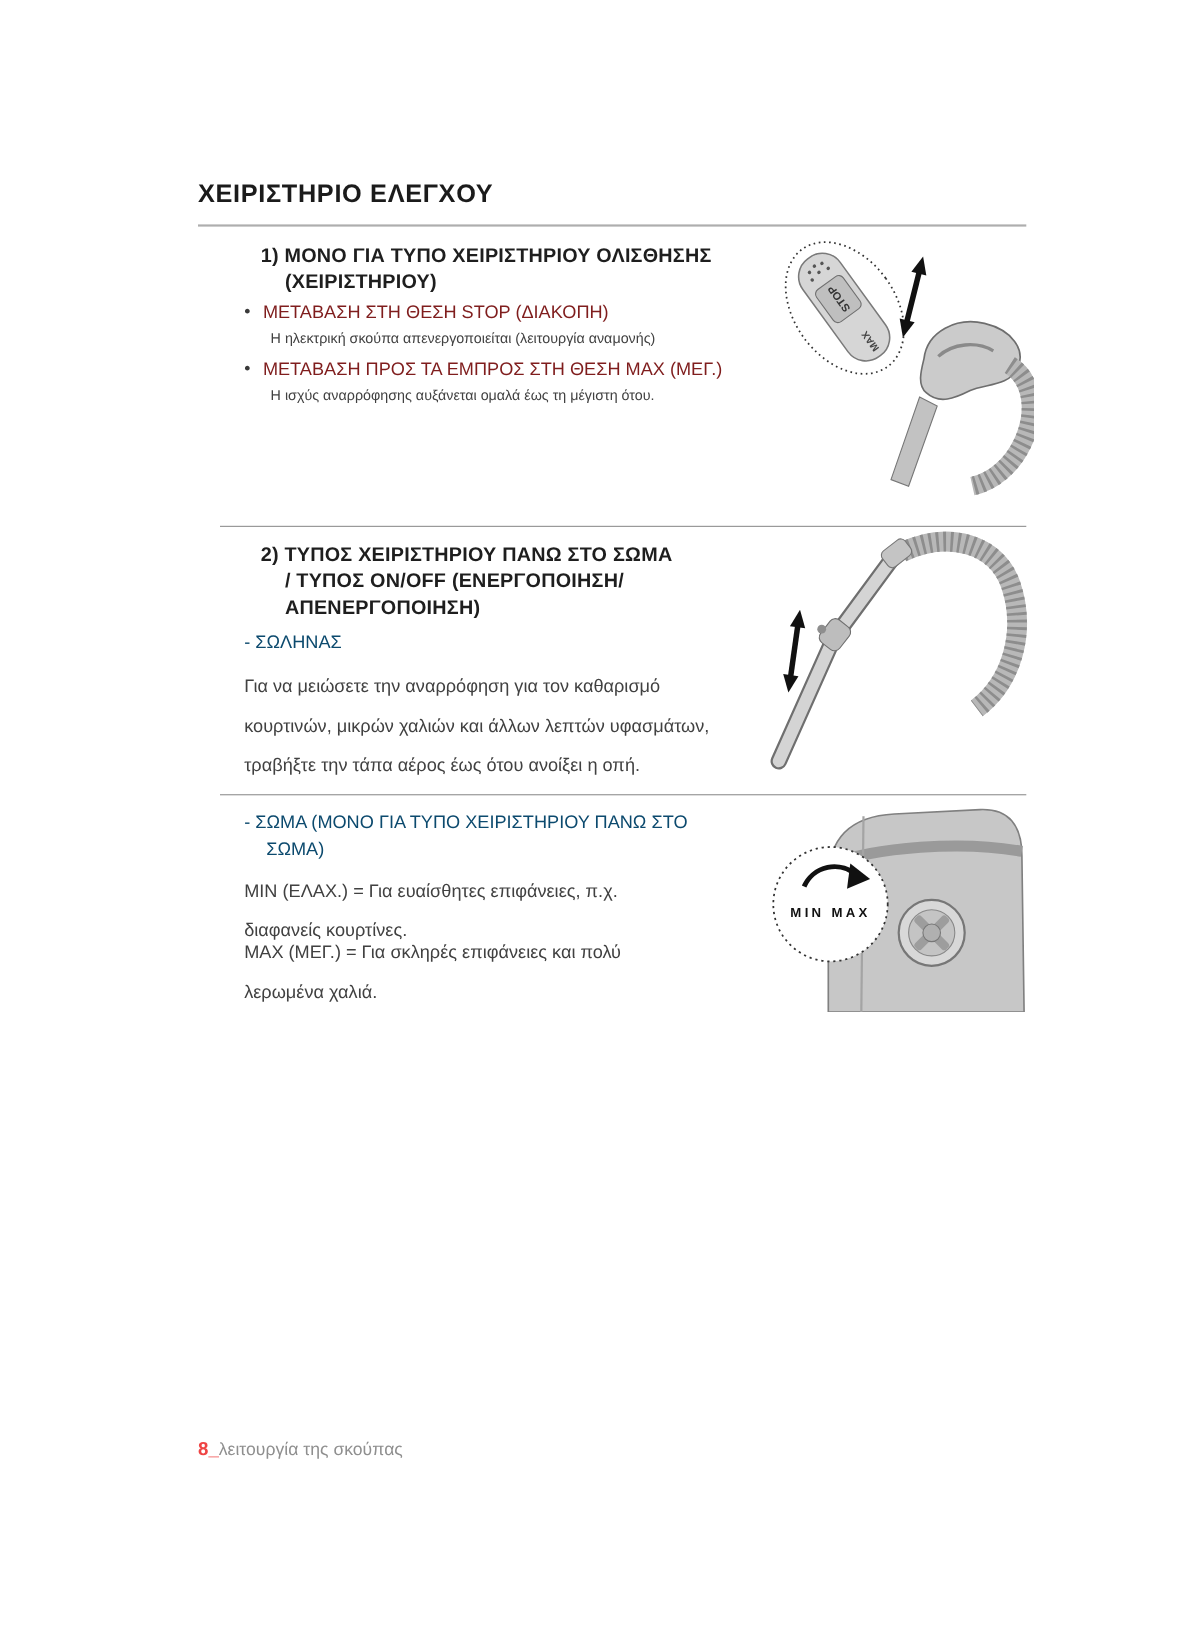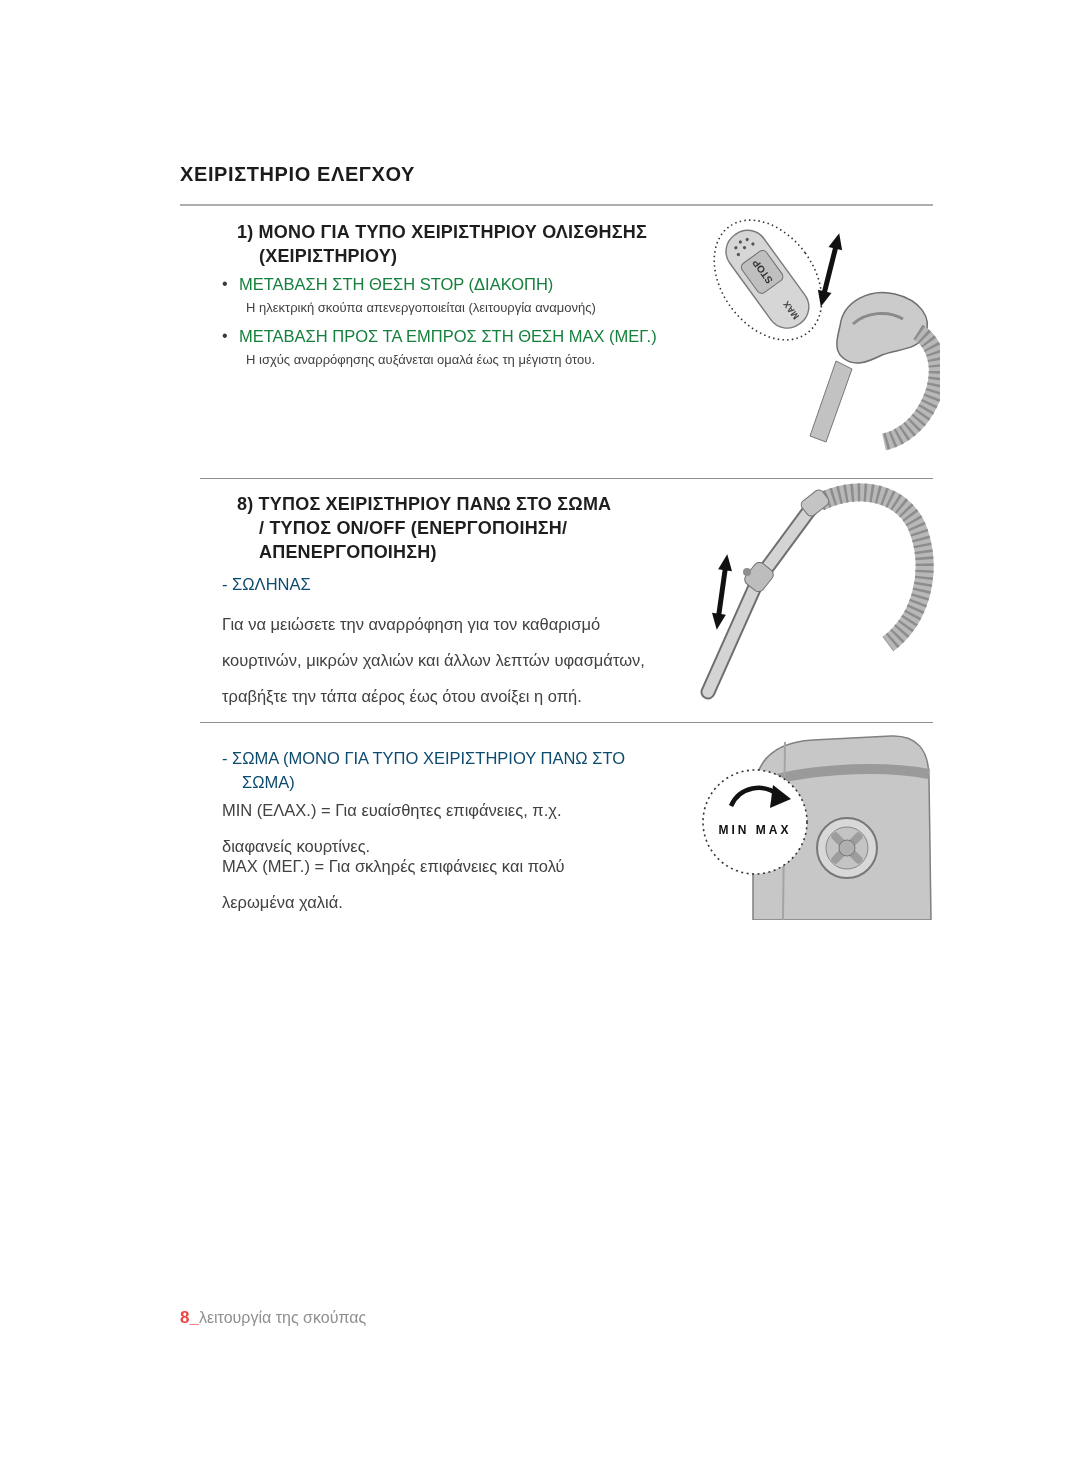--- a/index.html
+++ b/index.html
@@ -1,32 +1,32 @@
 <!DOCTYPE html>
 <html lang="el"><head>
 <meta charset="utf-8">
 <style>
   * { margin:0; padding:0; box-sizing:border-box; }
   html,body { background:#ffffff; }
   body { font-family:"Liberation Sans", sans-serif; color:#2e2e2e; }
   .page { position:relative; width:1080px; height:1479px; background:#ffffff; overflow:hidden; margin:0 auto; }
   .abs { position:absolute; }
 
-  .title { font-size:20px; font-weight:bold; color:#1b1b1b; letter-spacing:0.6px; }
+  .title { font-size:23px; font-weight:bold; color:#1b1b1b; letter-spacing:0.6px; }
   .title-rule { height:2px; background:#aeaeae; }
   .divider { height:1px; background:#8f8f8f; }
 
   .sec-heading { font-size:18px; font-weight:bold; color:#1e1e1e; line-height:24px; letter-spacing:0.2px;margin-left:32px; }
   .sec-heading .hline { display:block; }
   .sec-heading .hindent { padding-left:22px; }
 
   .bullet { display:flex; margin-bottom:4px; }
   .bullet-marker { width:17px; font-size:16px; color:#3a3a3a; line-height:24px; }
   .bullet-content { width:420px; }
-  .bullet-title { font-size:16.5px; color:#15803d; line-height:24px; }
+  .bullet-title { font-size:16.5px; color:#7f1d1d; line-height:24px; }
   .bullet-body { font-size:13px; color:#414141; line-height:24px; margin-left:7px; width:400px; }
 
   .item-label { font-size:16.5px; color:#0c4a6e; line-height:24px; }
   .body-text { font-size:16.5px; color:#414141; line-height:36px; }
   .hang20 { padding-left:20px; text-indent:-20px; }
 
   .footer { font-size:16px; }
   .footer .pgnum { font-weight:bold; color:#ef4444; font-size:17px; }
   .footer .pgtext { color:#8f8f8f; }
 
@@ -94,21 +94,21 @@
     <g transform="translate(140,64) rotate(14)">
       <line x1="0" y1="-26" x2="0" y2="26" stroke="#111" stroke-width="5"></line>
       <polygon points="-7,-22 7,-22 0,-38" fill="#111"></polygon>
       <polygon points="-7,22 7,22 0,38" fill="#111"></polygon>
     </g>
   </svg>
 
   <div class="abs divider" style="left:200px; top:478px; width:733px;"></div>
 
   <div class="abs sec-heading" style="left:205px; top:492px; width:500px;">
-    <span class="hline">8) ΤΥΠΟΣ ΧΕΙΡΙΣΤΗΡΙΟΥ ΠΑΝΩ ΣΤΟ ΣΩΜΑ</span>
+    <span class="hline">2) ΤΥΠΟΣ ΧΕΙΡΙΣΤΗΡΙΟΥ ΠΑΝΩ ΣΤΟ ΣΩΜΑ</span>
     <span class="hline hindent">/ ΤΥΠΟΣ ON/OFF (ΕΝΕΡΓΟΠΟΙΗΣΗ/</span>
     <span class="hline hindent">ΑΠΕΝΕΡΓΟΠΟΙΗΣΗ)</span>
   </div>
 
   <div class="abs item-label" style="left:222px; top:572px;">- ΣΩΛΗΝΑΣ</div>
 
   <div class="abs body-text" style="left:222px; top:606px; width:430px;">Για να μειώσετε την αναρρόφηση για τον καθαρισμό κουρτινών, μικρών χαλιών και άλλων λεπτών υφασμάτων, τραβήξτε την τάπα αέρος έως ότου ανοίξει η οπή.</div>
 
   <svg class="abs" style="left:690px; top:480px;" width="250" height="235" viewBox="0 0 250 235">
 
@@ -127,21 +127,21 @@
 
     <g transform="translate(32,112) rotate(8)">
       <line x1="0" y1="-26" x2="0" y2="26" stroke="#111" stroke-width="5"></line>
       <polygon points="-7,-22 7,-22 0,-38" fill="#111"></polygon>
       <polygon points="-7,22 7,22 0,38" fill="#111"></polygon>
     </g>
   </svg>
 
   <div class="abs divider" style="left:200px; top:722px; width:733px;"></div>
 
-  <div class="abs item-label hang20" style="left:222px; top:736px; width:440px;margin-top:10px;">- ΣΩΜΑ (ΜΟΝΟ ΓΙΑ ΤΥΠΟ ΧΕΙΡΙΣΤΗΡΙΟΥ ΠΑΝΩ ΣΤΟ ΣΩΜΑ)</div>
+  <div class="abs item-label hang20" style="left:222px; top:736px; width:440px;">- ΣΩΜΑ (ΜΟΝΟ ΓΙΑ ΤΥΠΟ ΧΕΙΡΙΣΤΗΡΙΟΥ ΠΑΝΩ ΣΤΟ ΣΩΜΑ)</div>
 
   <div class="abs body-text" style="left:222px; top:848px; width:410px;">MAX (ΜΕΓ.) = Για σκληρές επιφάνειες και πολύ λερωμένα χαλιά.</div>
 
   <div class="abs body-text" style="left:222px; top:792px; width:410px;">MIN (ΕΛΑΧ.) = Για ευαίσθητες επιφάνειες, π.χ. διαφανείς κουρτίνες.</div>
 
   <svg class="abs" style="left:695px; top:730px;" width="240" height="190" viewBox="0 0 240 190">
 
     <path d="M58,190 L58,70 C58,30 80,12 118,10 L196,6 C222,5 234,20 234,48 L236,190 Z" fill="#c7c7c7" stroke="#808080" stroke-width="1.5"></path>
     <path d="M60,56 C100,40 180,34 234,44" fill="none" stroke="#9a9a9a" stroke-width="10"></path>
     <path d="M90,12 L88,190" stroke="#a4a4a4" stroke-width="2" fill="none"></path>

